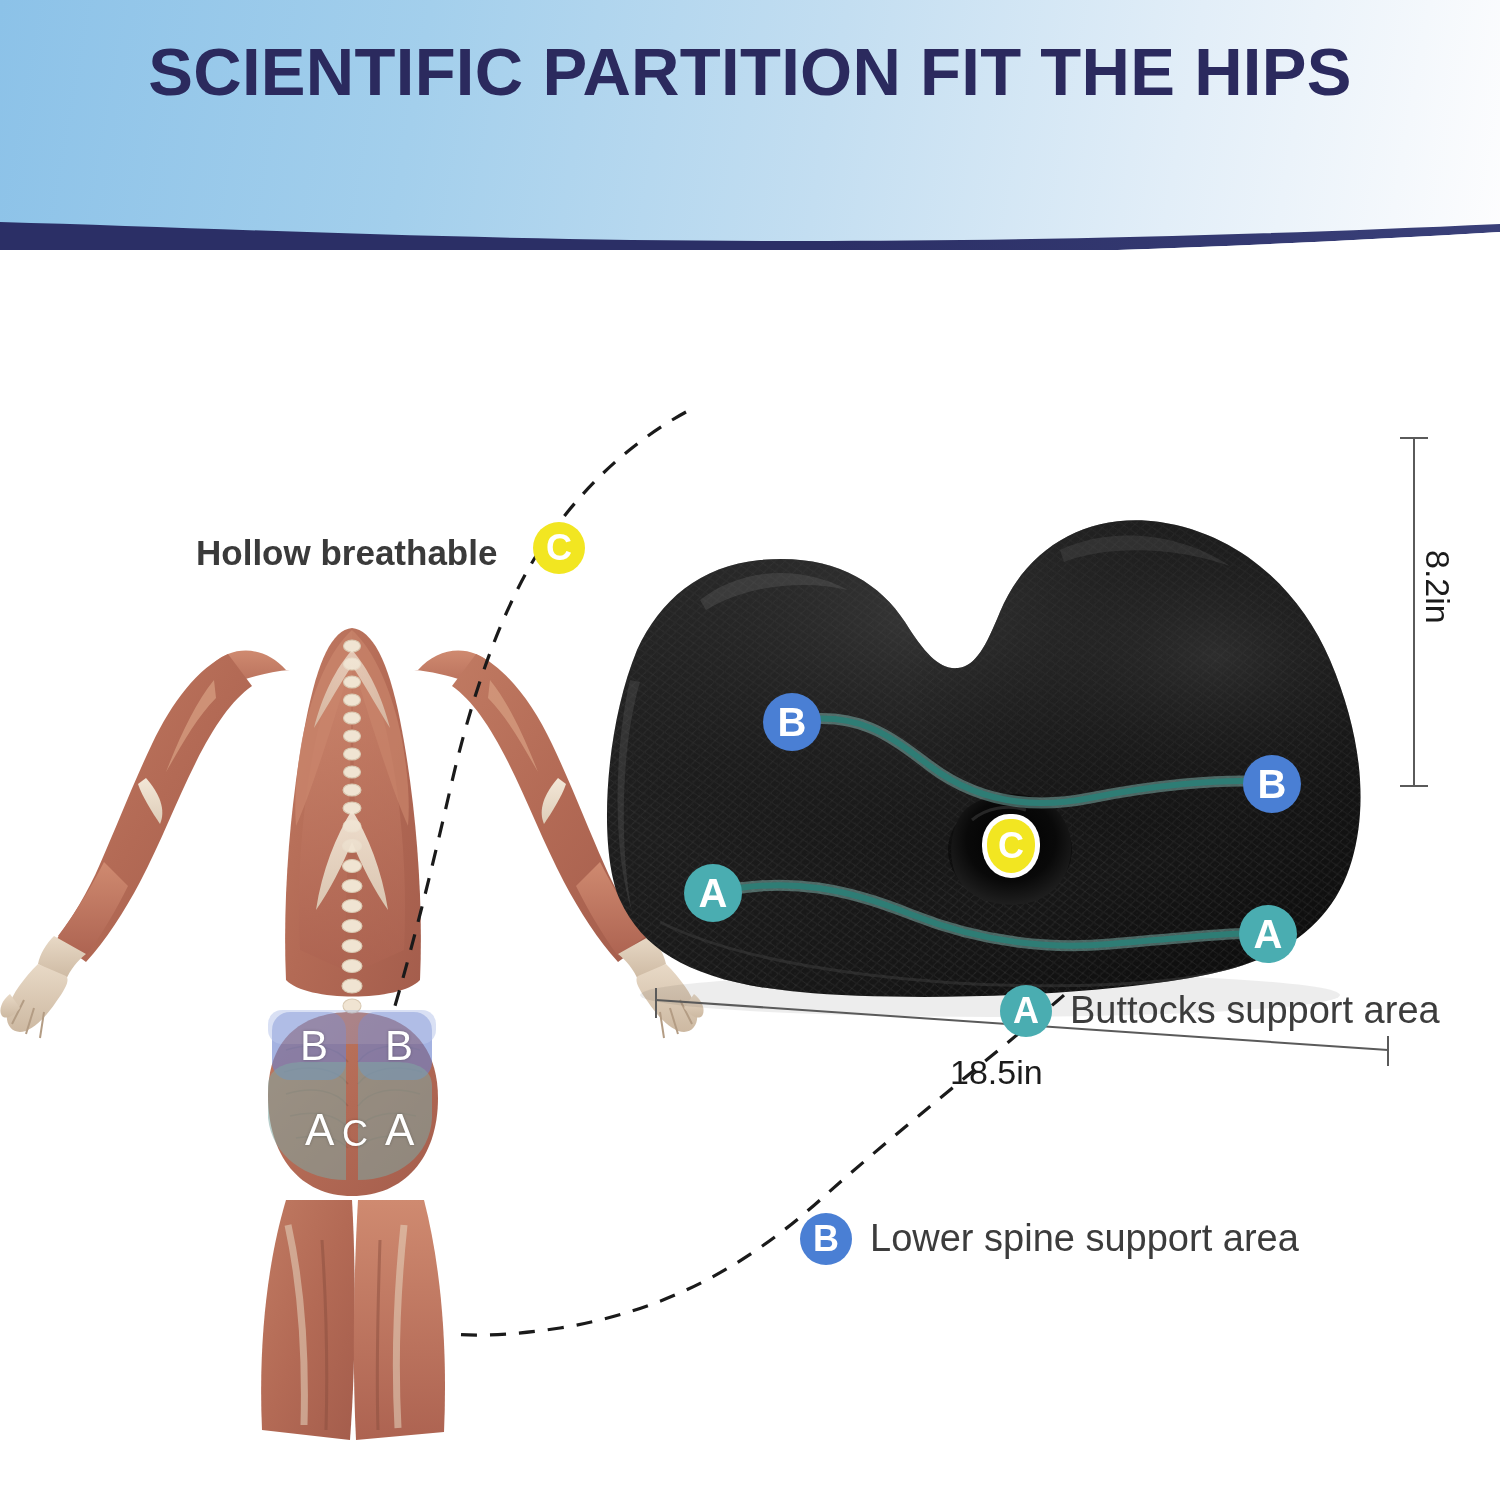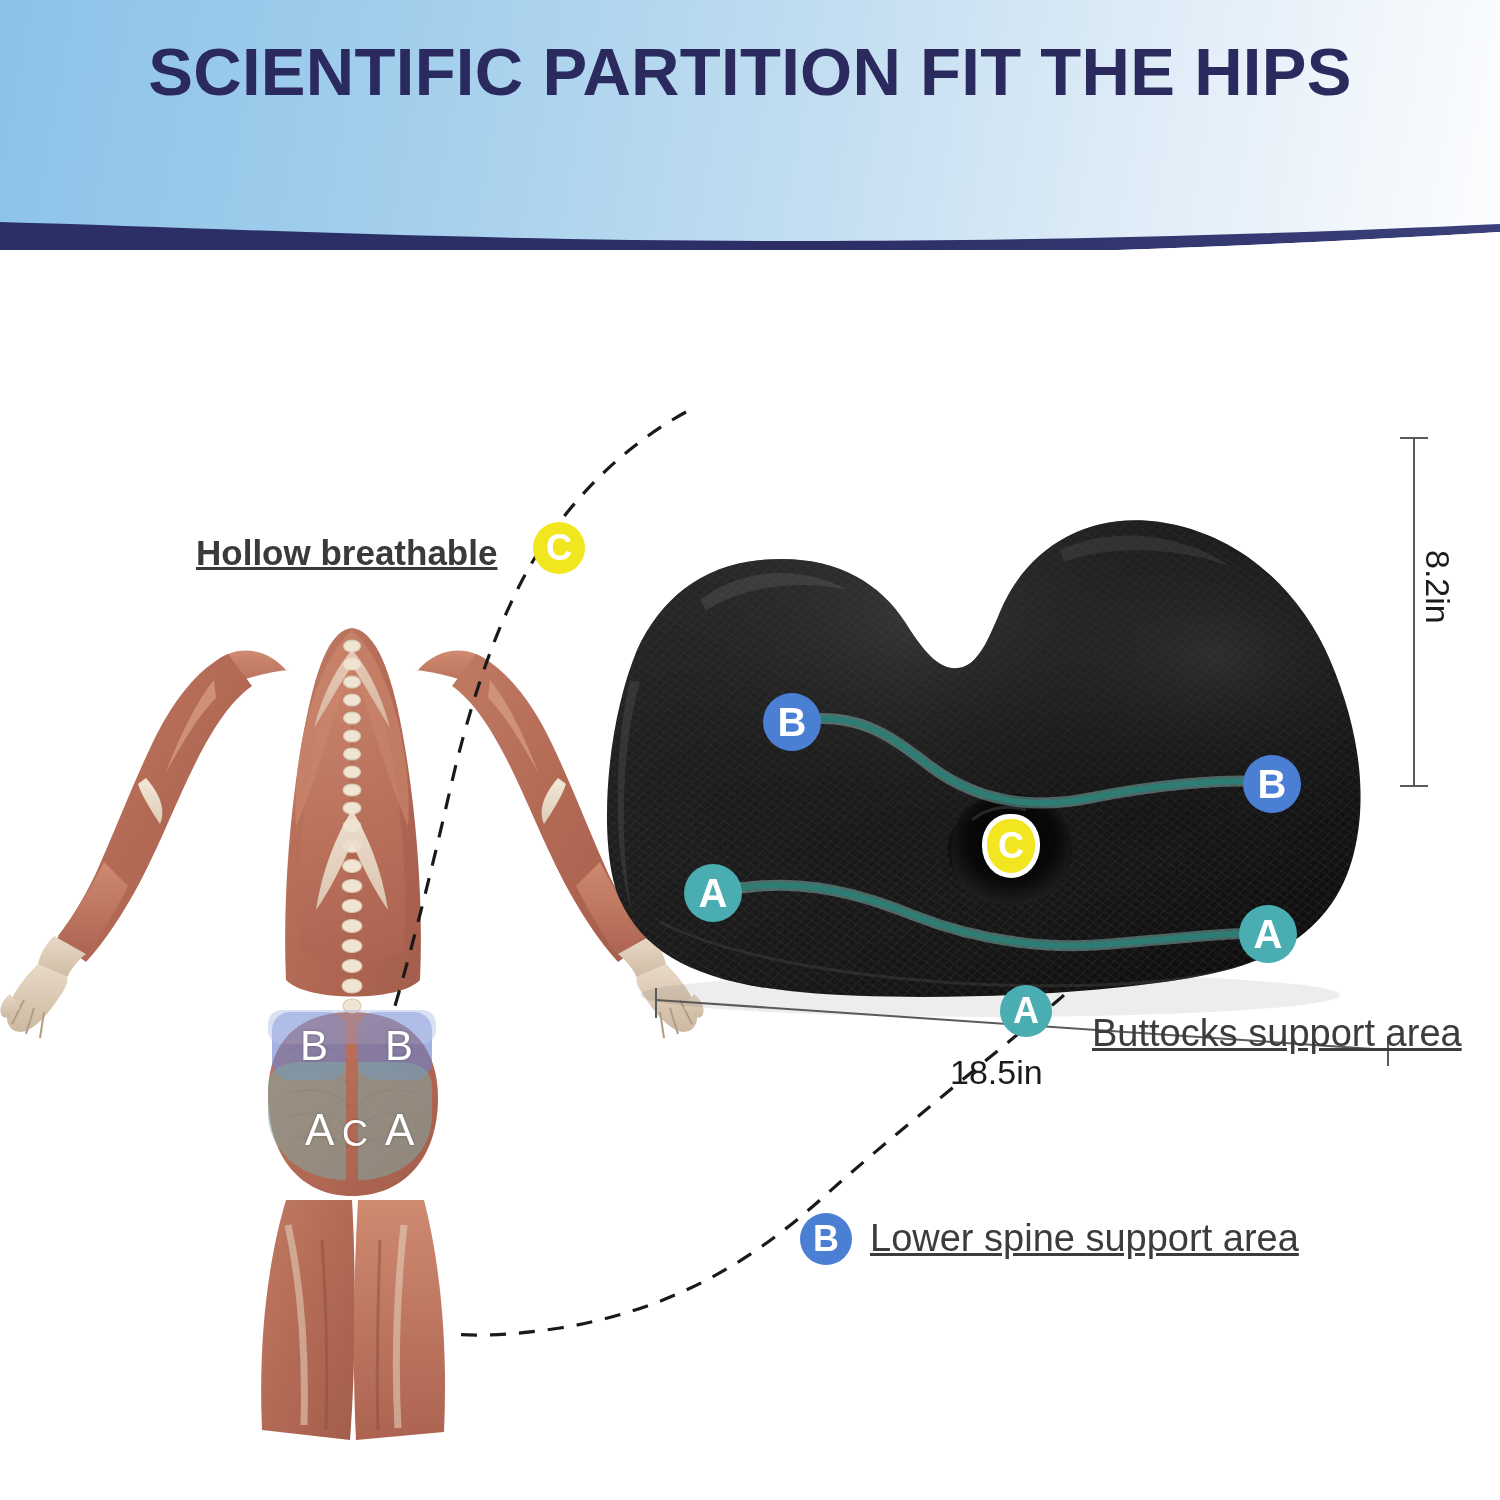--- a/index.html
+++ b/index.html
@@ -45,21 +45,21 @@
     line-height:1;user-select:none;
   }
   .badge-A{background:#4aadb1;}
   .badge-B{background:#4a7fd4;}
   .badge-C{background:#f2e621;}
 
   
   .lbl{
     position:absolute;color:#3c3c3c;
     font-family:"Liberation Sans",sans-serif;
-    white-space:nowrap;line-height:1;text-decoration:underline;
+    white-space:nowrap;line-height:1;
   }
   .lbl-hollow{font-size:35px;font-weight:bold;color:#3a3a3a;}
   .lbl-legend{font-size:38px;color:#3c3c3c;}
   .dim-txt{
     position:absolute;color:#1b1b1b;font-size:34px;
     font-family:"Liberation Sans",sans-serif;white-space:nowrap;line-height:1;
   }
   .dim-v{transform:rotate(90deg);transform-origin:left top;}
 
   
@@ -373,19 +373,19 @@
 
     <div class="badge badge-C" style="left:987px;top:569px;width:48px;height:54px;font-size:36px;border-radius:46% 46% 50% 50%;box-shadow:0 0 0 5px #ffffff;">C</div>
 
     <div class="dim-txt" style="left:950px;top:805px;">18.5in</div>
     <div class="dim-txt dim-v" style="left:1455px;top:300px;">8.2in</div>
 
     <div class="lbl lbl-hollow" style="left:196px;top:285px;">Hollow breathable</div>
     <div class="badge badge-C" style="left:533px;top:272px;width:52px;height:52px;font-size:36px;">C</div>
 
     <div class="badge badge-A" style="left:1000px;top:735px;width:52px;height:52px;font-size:36px;">A</div>
-    <div class="lbl lbl-legend" style="left:1070px;top:764px;margin-left:22px;">Buttocks support area</div>
+    <div class="lbl lbl-legend" style="left:1070px;top:741px;">Buttocks support area</div>
 
     <div class="badge badge-B" style="left:800px;top:963px;width:52px;height:52px;font-size:36px;">B</div>
     <div class="lbl lbl-legend" style="left:870px;top:969px;">Lower spine support area</div>
 
   </div>
 </div>
 
 </body></html>

